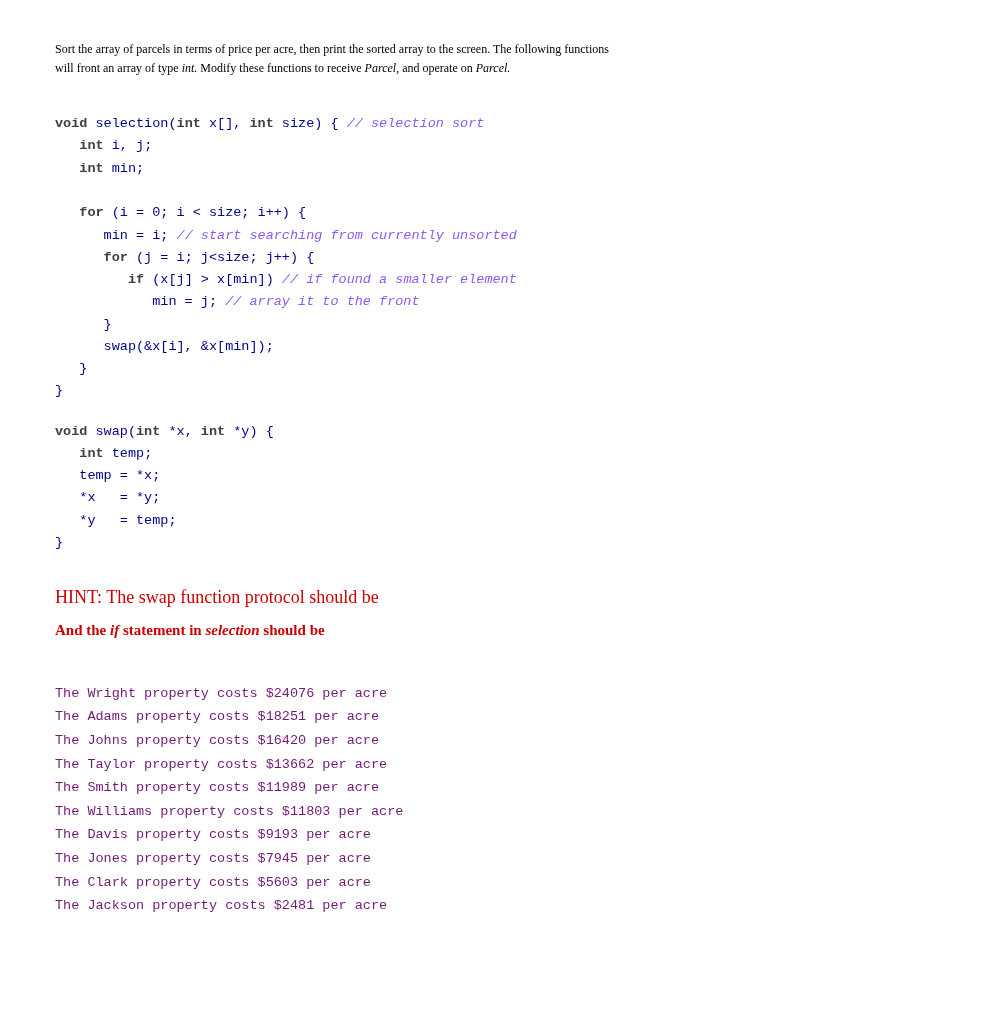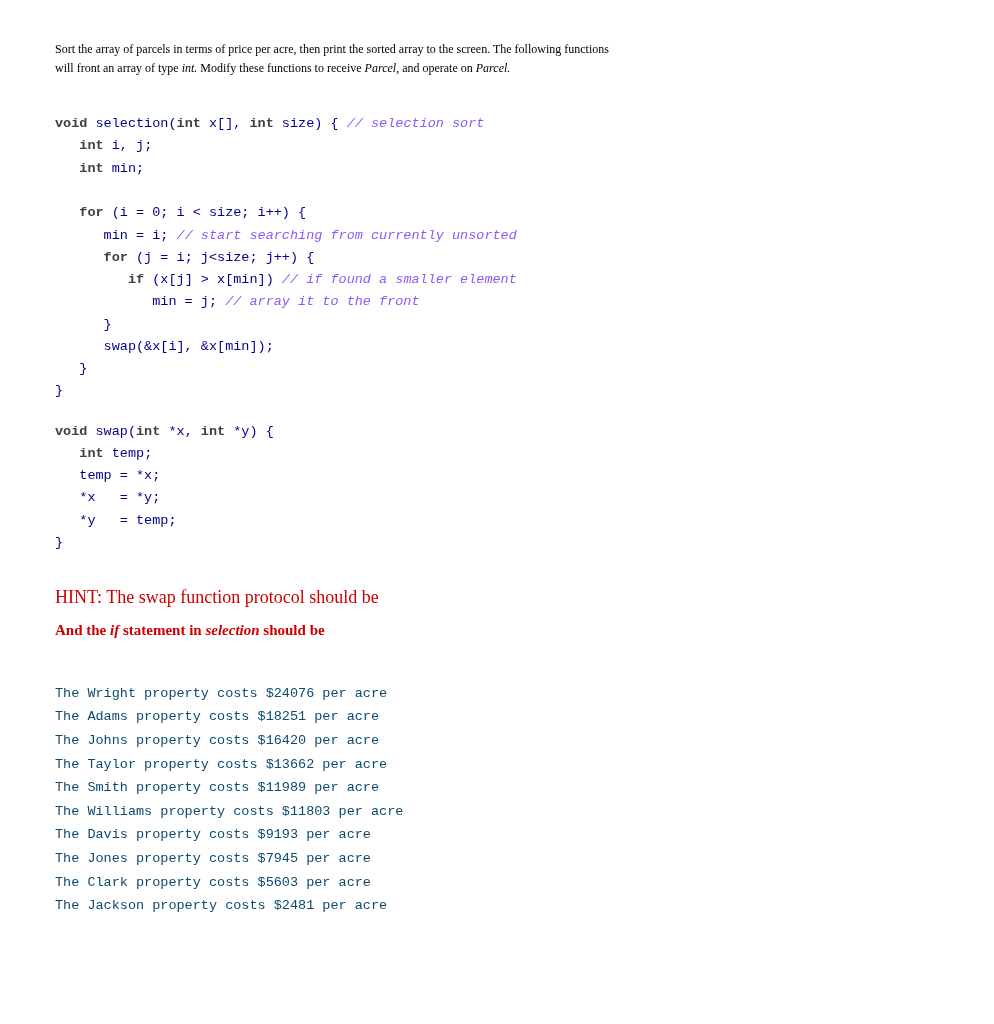--- a/index.html
+++ b/index.html
@@ -64,21 +64,21 @@
       margin-top: 40px;
     }
     .expected-label {
       font-size: 15px;
       color: #000;
       margin-bottom: 8px;
     }
     .expected-output {
       font-family: 'Courier New', Courier, monospace;
       font-size: 13.5px;
-      color: #0c4a6e;
+      color: #701a75;
       line-height: 1.75;
       white-space: pre;
     }
   </style>
 </head>
 <body>
 
 <p class="intro-text">
   <span>Sort the array of parcels in terms of price per acre, then print the sorted array to the screen.  The following functions</span><br>
   <span>will front an array of type </span><em>int.</em><span> Modify these functions to receive </span><em>Parcel,</em><span> and operate on </span><em>Parcel.</em>

